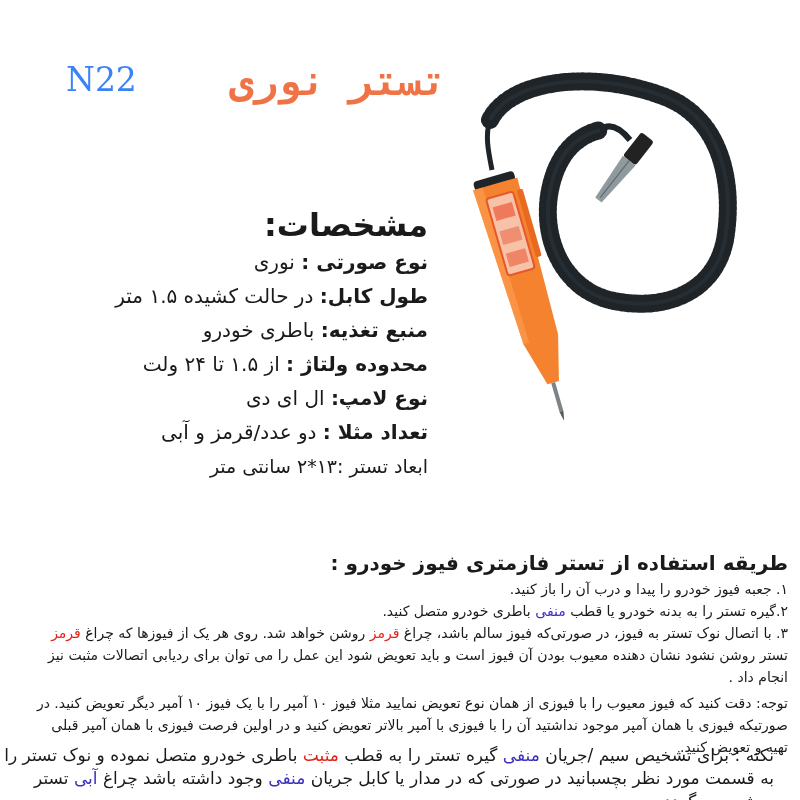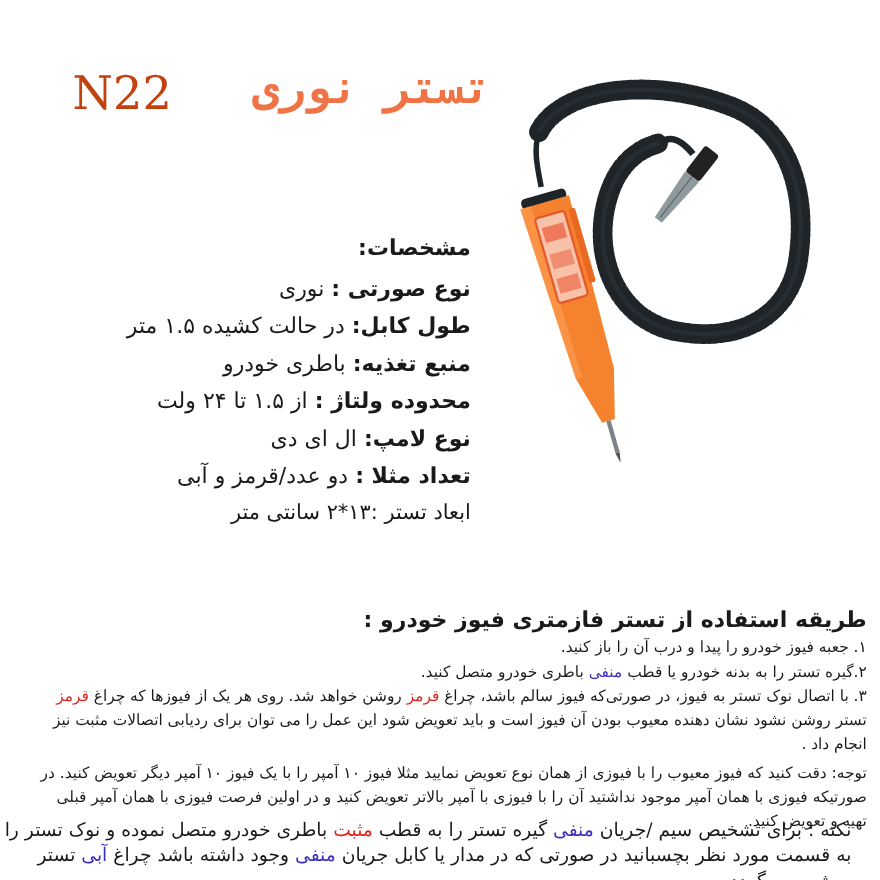--- a/index.html
+++ b/index.html
@@ -1,21 +1,21 @@
 <!DOCTYPE html>
 <html><head>
 <meta charset="utf-8">
 <style>
   html,body{margin:0;padding:0;background:#ffffff;}
   body{width:800px;height:800px;position:relative;overflow:hidden;font-family:"DejaVu Sans",sans-serif;color:#1a1a1a;}
   .title-wrap{position:absolute;left:66px;top:58px;width:380px;height:70px;}
   .title-fa{position:absolute;right:0;top:0;font-size:40px;font-weight:bold;color:#f07346;direction:rtl;font-family:Liberation Mono, monospace;}
-  .title-model{position:absolute;left:0;top:2px;font-family:"DejaVu Serif",serif;font-size:42px;color:#c2410c;}
+  .title-model{position:absolute;left:0;top:2px;font-family:"DejaVu Serif",serif;font-size:33px;color:#3b82f6;}
   .specs{position:absolute;right:372px;top:205px;direction:rtl;text-align:right;}
-  .specs .heading{font-size:20px;font-weight:bold;line-height:40px;}
+  .specs .heading{font-size:32px;font-weight:bold;line-height:40px;}
   .spec-line{font-size:20px;line-height:34px;white-space:nowrap;}
   .spec-line .k{font-weight:bold;}
   .spec-line .v{font-weight:normal;}
   .spec-line.plain{font-size:19px;}
   .usage{position:absolute;right:12px;top:510px;width:760px;direction:rtl;text-align:right;margin-top:38px;}
   .usage .heading{font-size:20px;font-weight:bold;line-height:30px;margin-right:0;}
   .usage p{margin:0;font-size:14px;line-height:22px;}
   .red{color:#e2231a;}
   .blue{color:#3a2fbf;}
   .note{position:absolute;right:26px;top:744px;width:780px;direction:rtl;text-align:right;font-size:17px;line-height:23px;}

